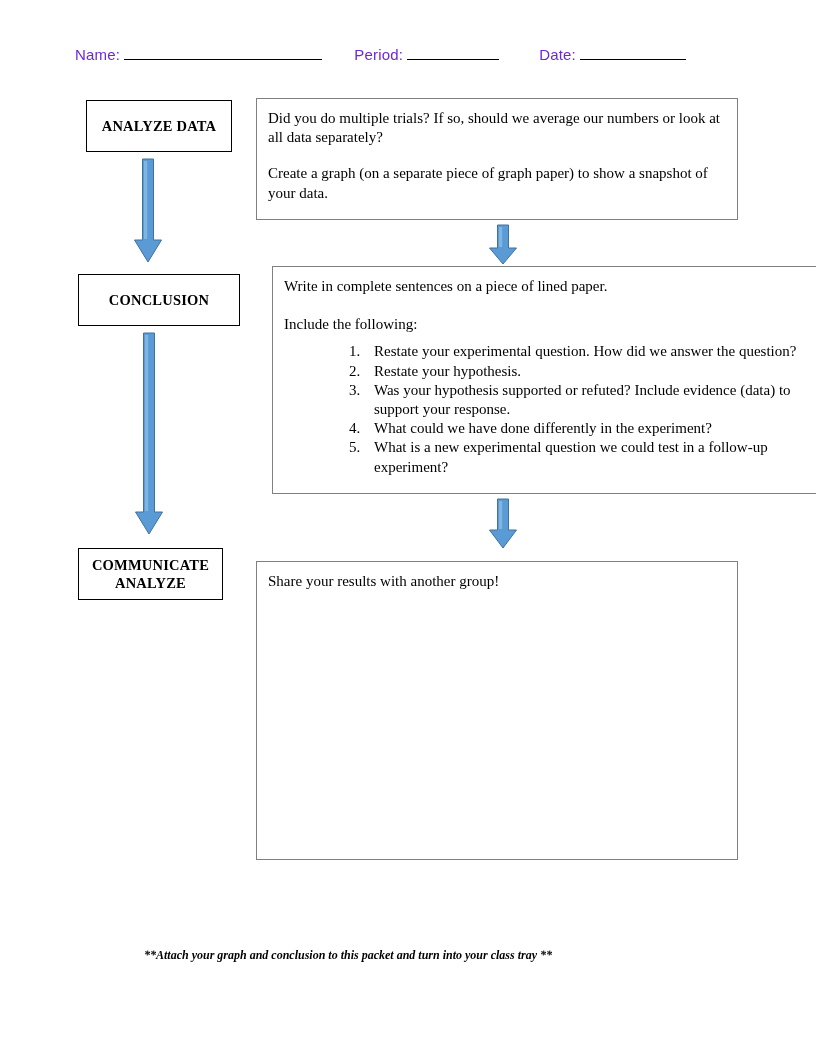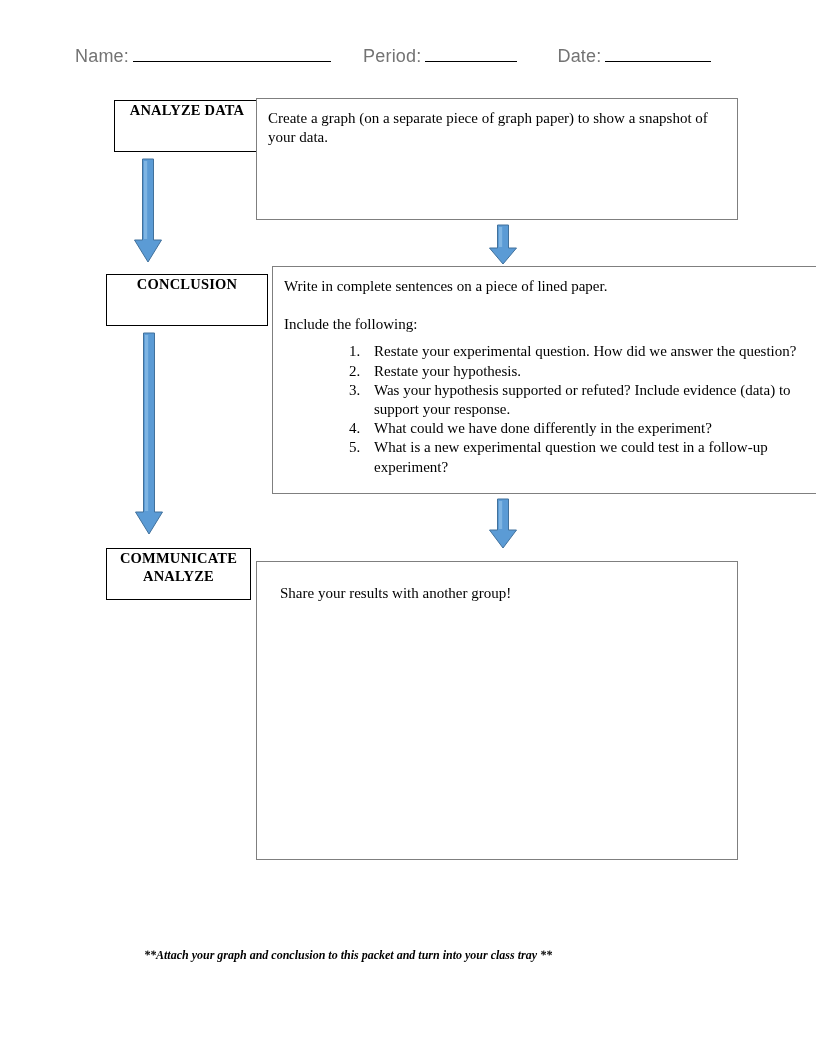--- a/index.html
+++ b/index.html
@@ -16,24 +16,24 @@
     overflow: hidden;
   }
 
   
   .header-line {
     position: absolute;
     left: 75px;
     top: 46px;
     width: 680px;
     font-family: "Liberation Sans", "DejaVu Sans", sans-serif;
-    font-size: 18px;
+    font-size: 15px;
     letter-spacing: 0.2px;
     white-space: nowrap;
-    color: #737373;
+    color: #6d28d9;
   }
   .header-line .field { display: inline-block; }
   .header-line .rule {
     display: inline-block;
     border-bottom: 1.4px solid #000;
     vertical-align: baseline;
     margin-left: 4px;
     height: 12px;
   }
   .rule-name   { width: 198px; }
@@ -42,28 +42,27 @@
   .gap-1 { display:inline-block; width: 32px; }
   .gap-2 { display:inline-block; width: 40px; }
 
   
   .stage-box {
     position: absolute;
     border: 1.1px solid #000000;
     background: #ffffff;
     box-sizing: border-box;
     display: flex;
-    align-items: flex-start;
+    align-items: center;
     justify-content: center;
     text-align: center;
     font-weight: bold;
     font-size: 14.5px;
     line-height: 1.25;
     letter-spacing: 0.2px;
-    margin-left: 28px;
   }
   #stage-analyze     { left: 86px;  top: 100px; width: 146px; height: 52px; }
   #stage-conclusion  { left: 78px;  top: 274px; width: 162px; height: 52px; }
   #stage-communicate { left: 78px;  top: 548px; width: 145px; height: 52px; }
 
   
   .content-box {
     position: absolute;
     border: 1.1px solid #7f7f7f;
     background: #ffffff;
@@ -95,21 +94,21 @@
     margin-top: 0;
   }
   ol.steps li::before {
     content: counter(step) ".";
     position: absolute;
     left: 57px;
     width: 20px;
     text-align: left;
   }
 
-  .share-line { margin: 12px; }
+  .share-line { margin: 0; }
 
   
   .arrow {
     position: absolute;
   }
   .arrow svg { display: block; }
 
   #arrow-analyze-down      { left: 133px; top: 158px; }
   #arrow-conclusion-down   { left: 134px; top: 332px; }
   #arrow-content1-down     { left: 488px; top: 224px; }
@@ -132,20 +131,21 @@
 
 <div class="header-line">
   <span class="field">Name:</span><span class="rule rule-name"></span><span class="gap-1"></span><span class="field">Period:</span><span class="rule rule-period"></span><span class="gap-2"></span><span class="field">Date:</span><span class="rule rule-date"></span>
 </div>
 
 <div class="stage-box" id="stage-analyze">
   <span>ANALYZE DATA</span>
 </div>
 
 <div class="content-box" id="content-analyze">
+  <p class="para">Did you do multiple trials? If so, should we average our numbers or look at all data separately?</p>
   <p class="para">Create a graph (on a separate piece of graph paper) to show a snapshot of your data.</p>
 </div>
 
 <div class="arrow" id="arrow-analyze-down">
   <svg width="30" height="106" viewBox="0 0 30 106">
     <polygon points="9.5,1 20.5,1 20.5,82 28.5,82 15,104 1.5,82 9.5,82" fill="#5B9BD5" stroke="#41719C" stroke-width="1"></polygon>
     <rect x="11" y="3" width="3.2" height="78" fill="#7FB5E3"></rect>
   </svg>
 </div>
 

